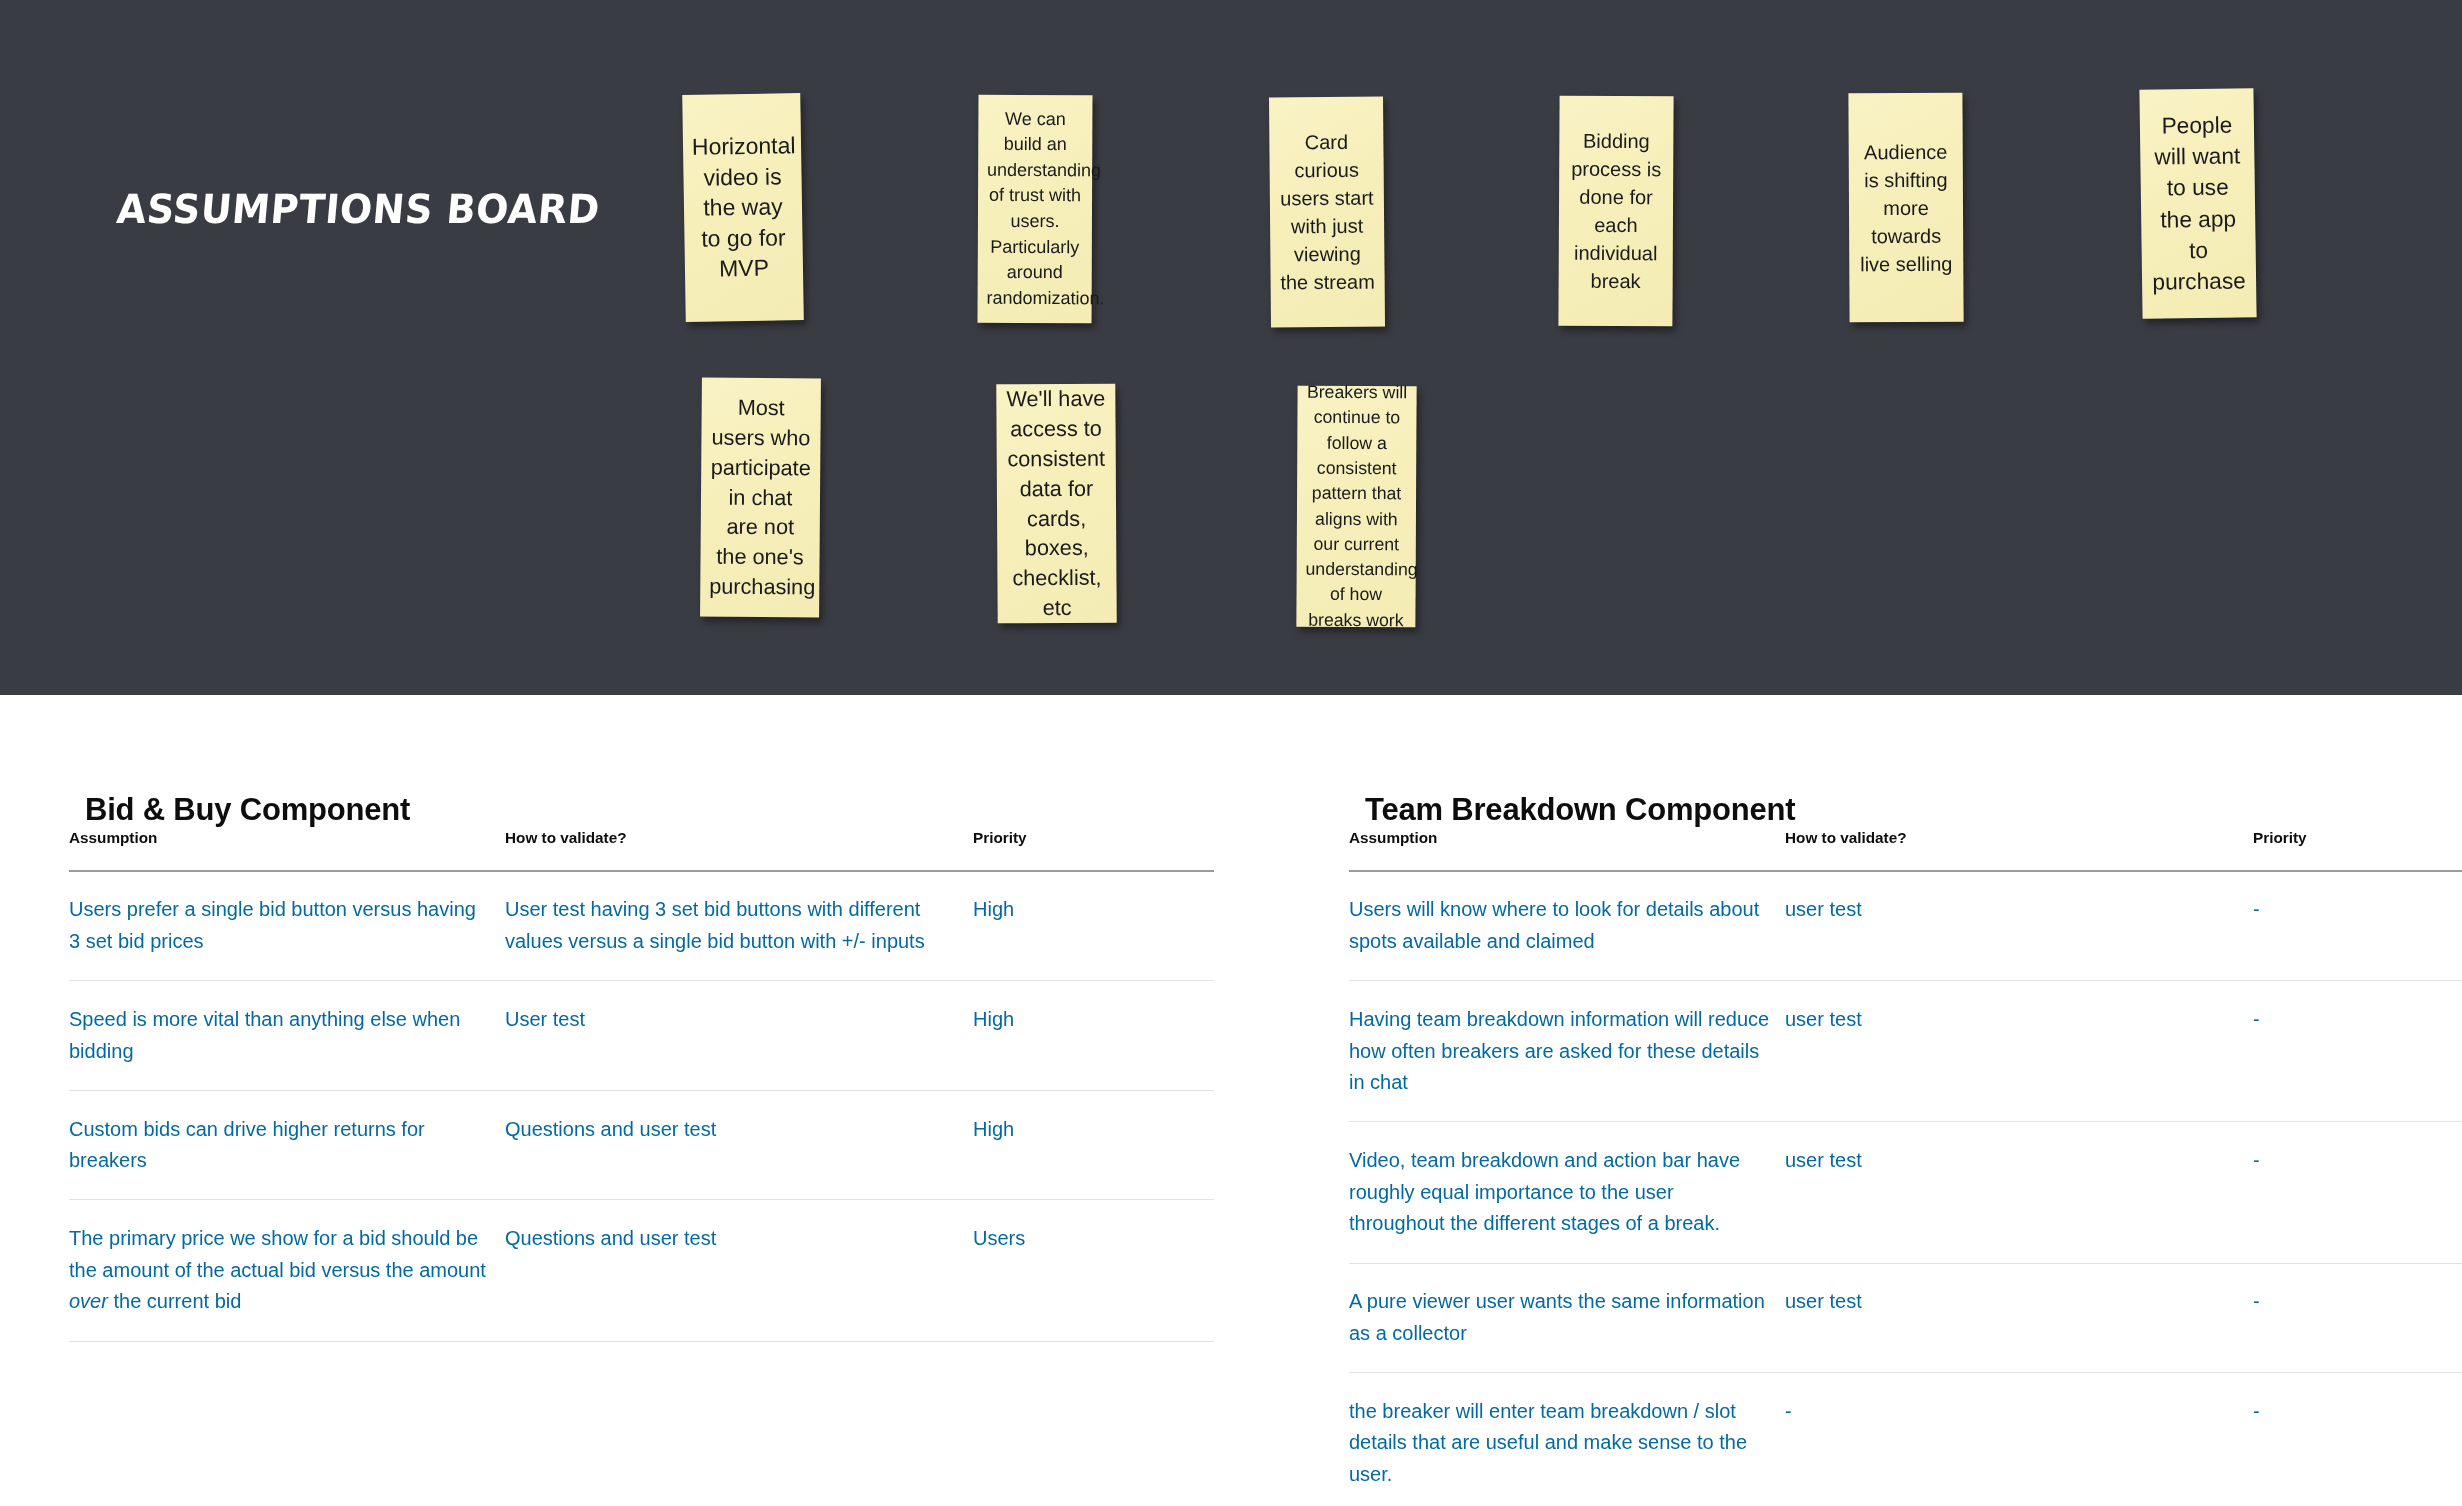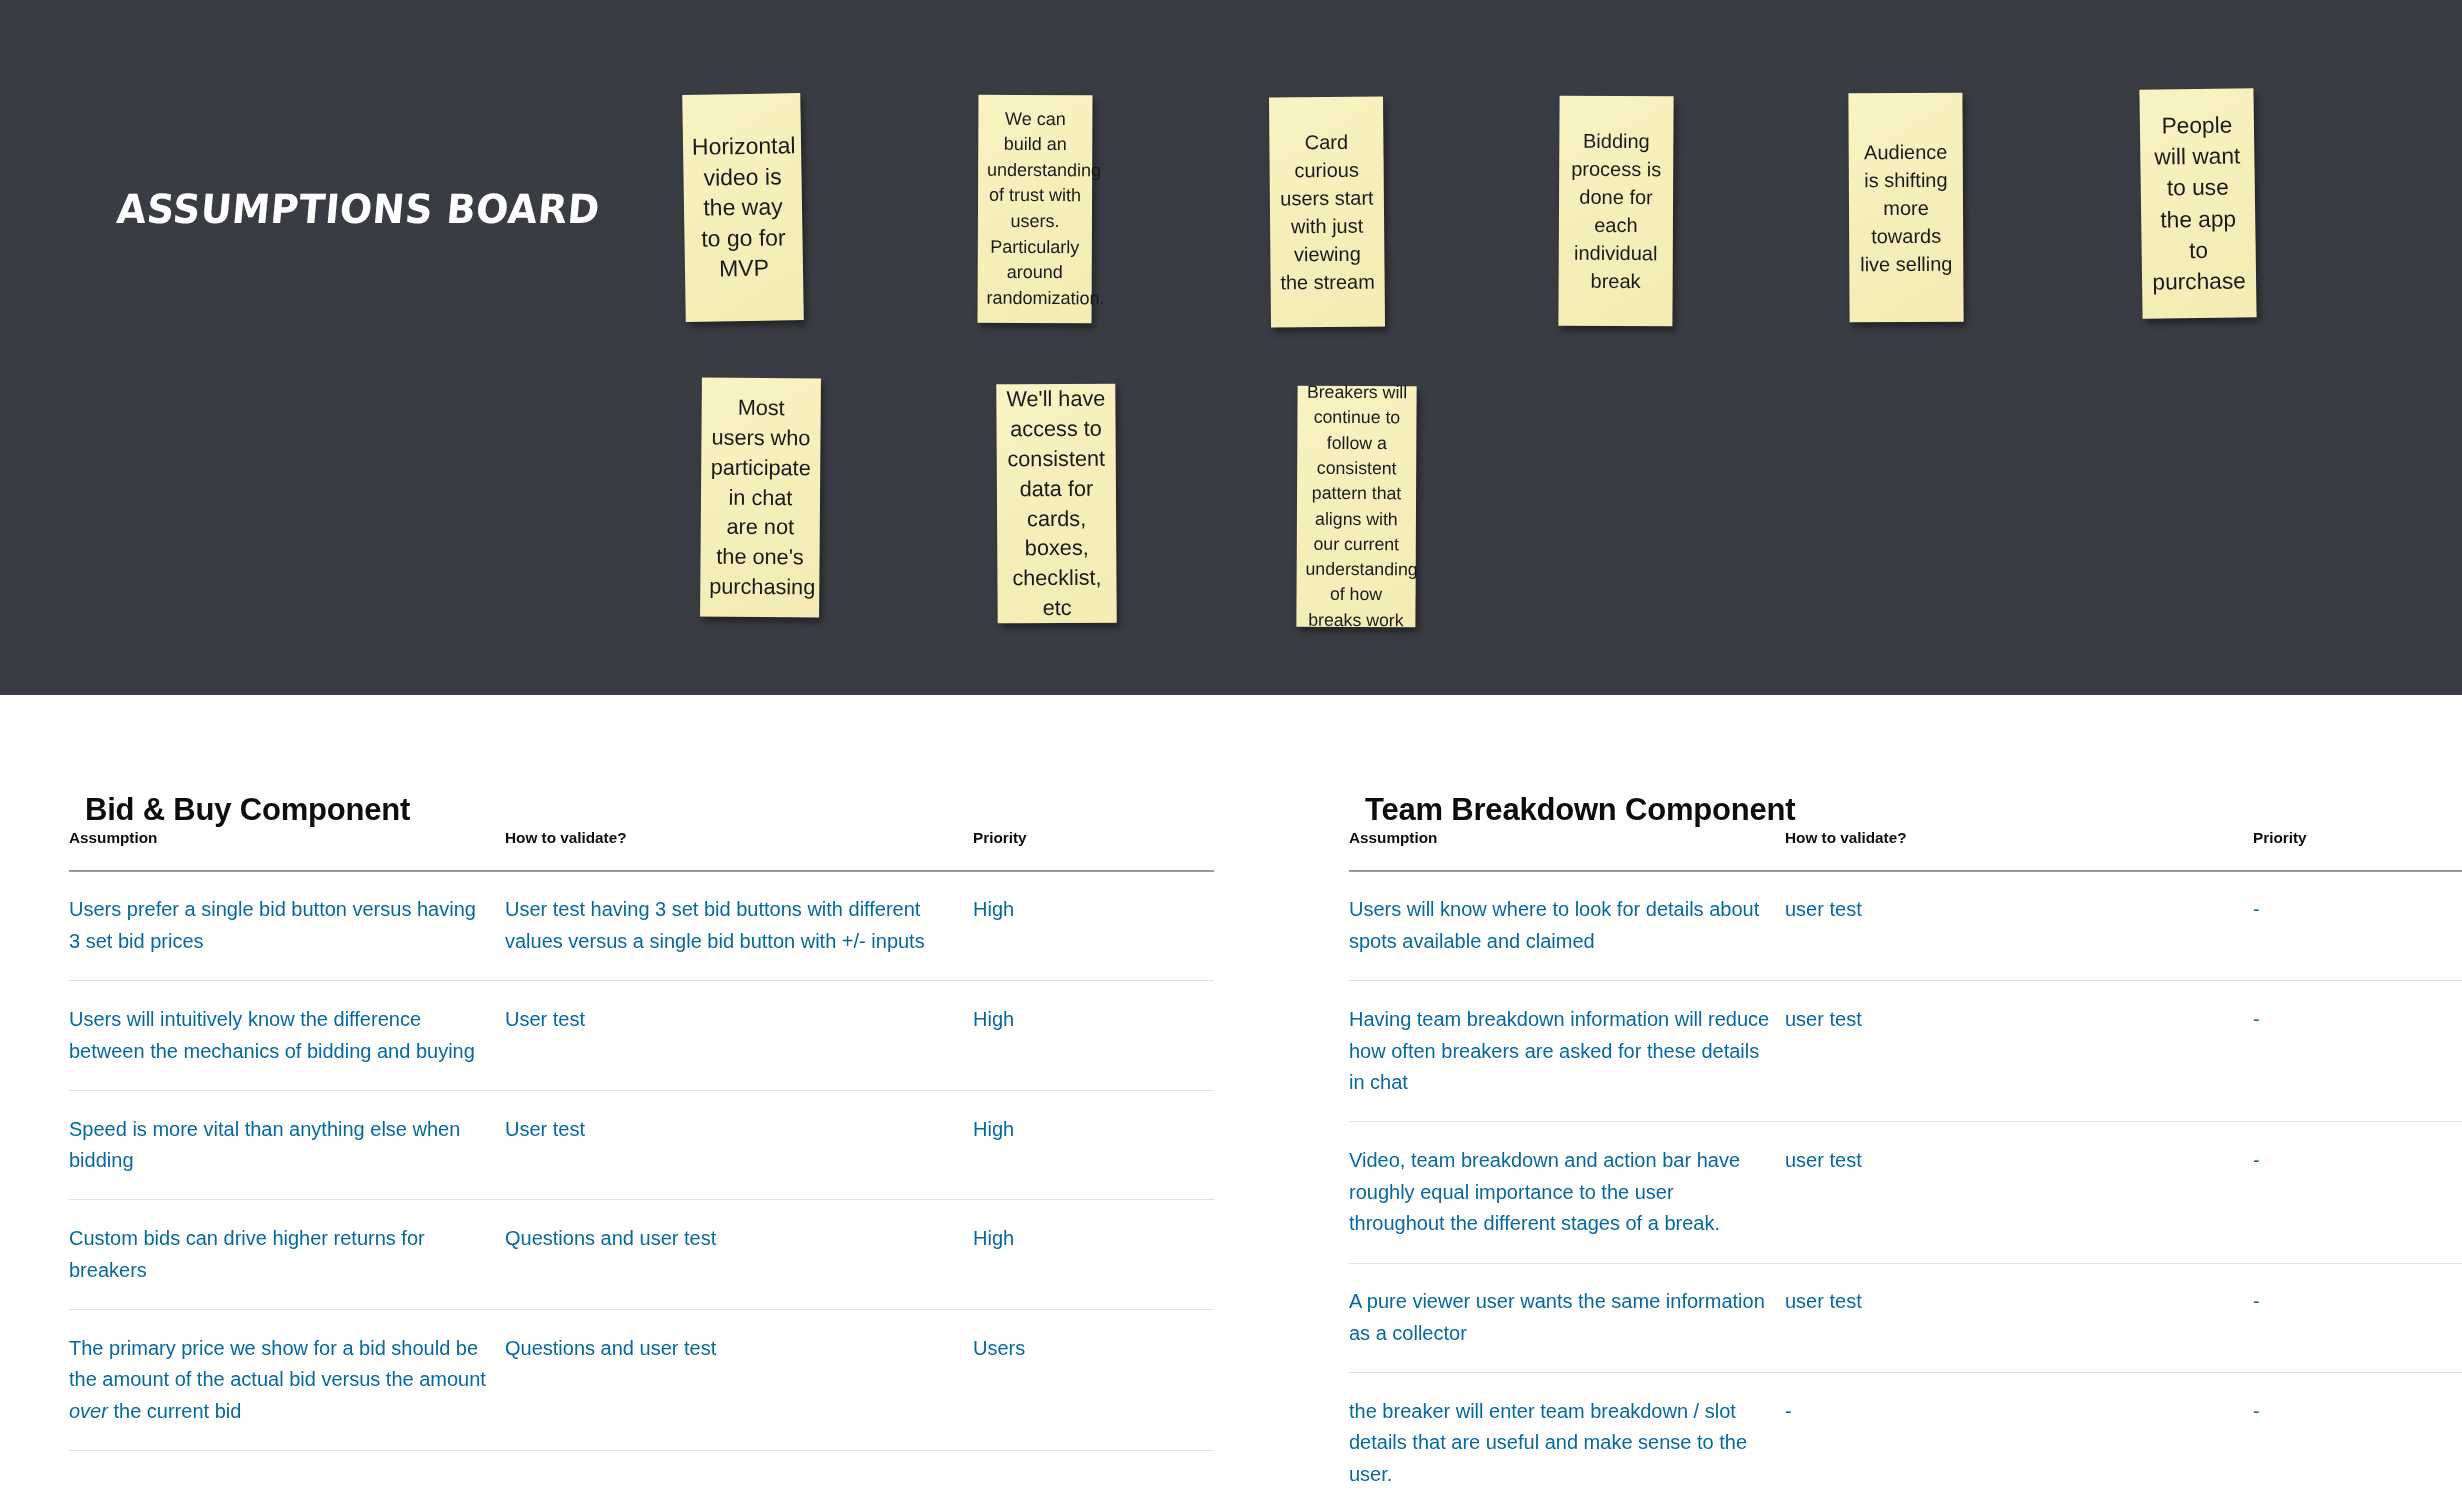--- a/index.html
+++ b/index.html
@@ -150,25 +150,20 @@
           <th>Priority</th>
         </tr>
       </thead>
       <tbody>
         <tr>
           <td>Users prefer a single bid button versus having 3 set bid prices</td>
           <td>User test having 3 set bid buttons with different values versus a single bid button with +/- inputs</td>
           <td class="pri">High</td>
         </tr>
         <tr>
-          <td>Users will intuitively know the difference between the mechanics of bidding and buying</td>
-          <td>User test</td>
-          <td class="pri">High</td>
-        </tr>
-        <tr>
           <td>Speed is more vital than anything else when bidding</td>
           <td>User test</td>
           <td class="pri">High</td>
         </tr>
         <tr>
           <td>Custom bids can drive higher returns for breakers</td>
           <td>Questions and user test</td>
           <td class="pri">High</td>
         </tr>
         <tr>

